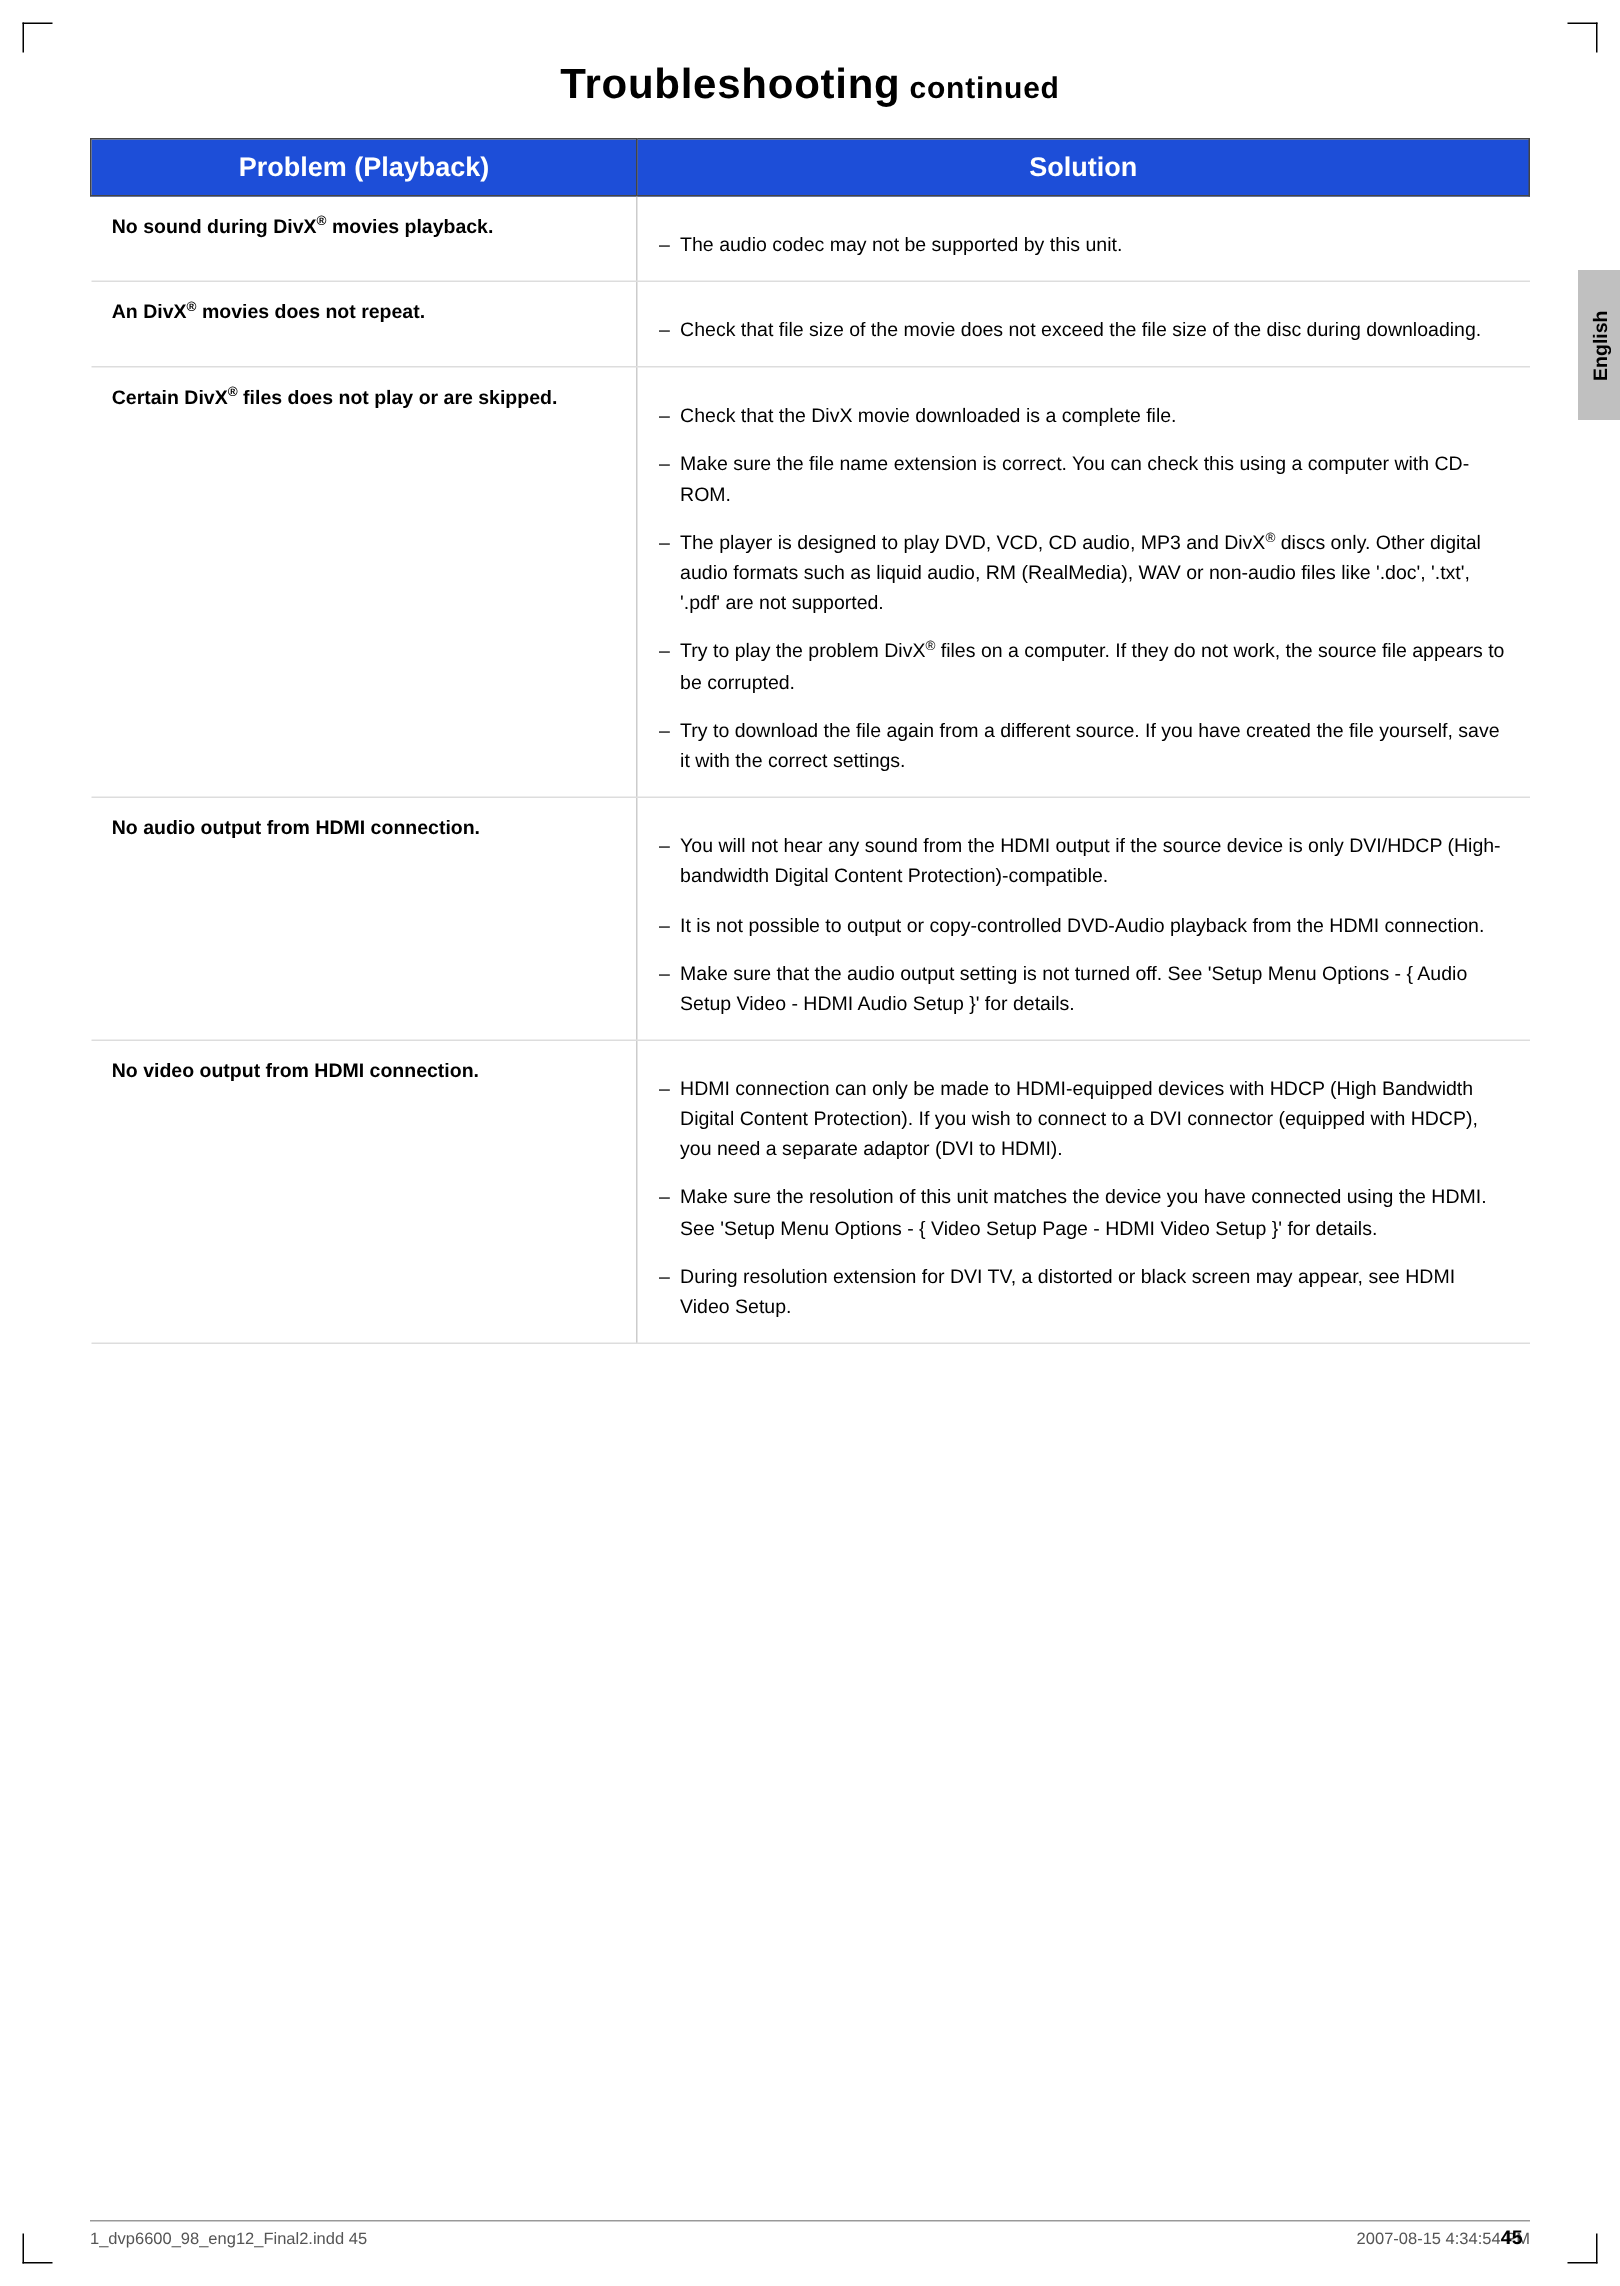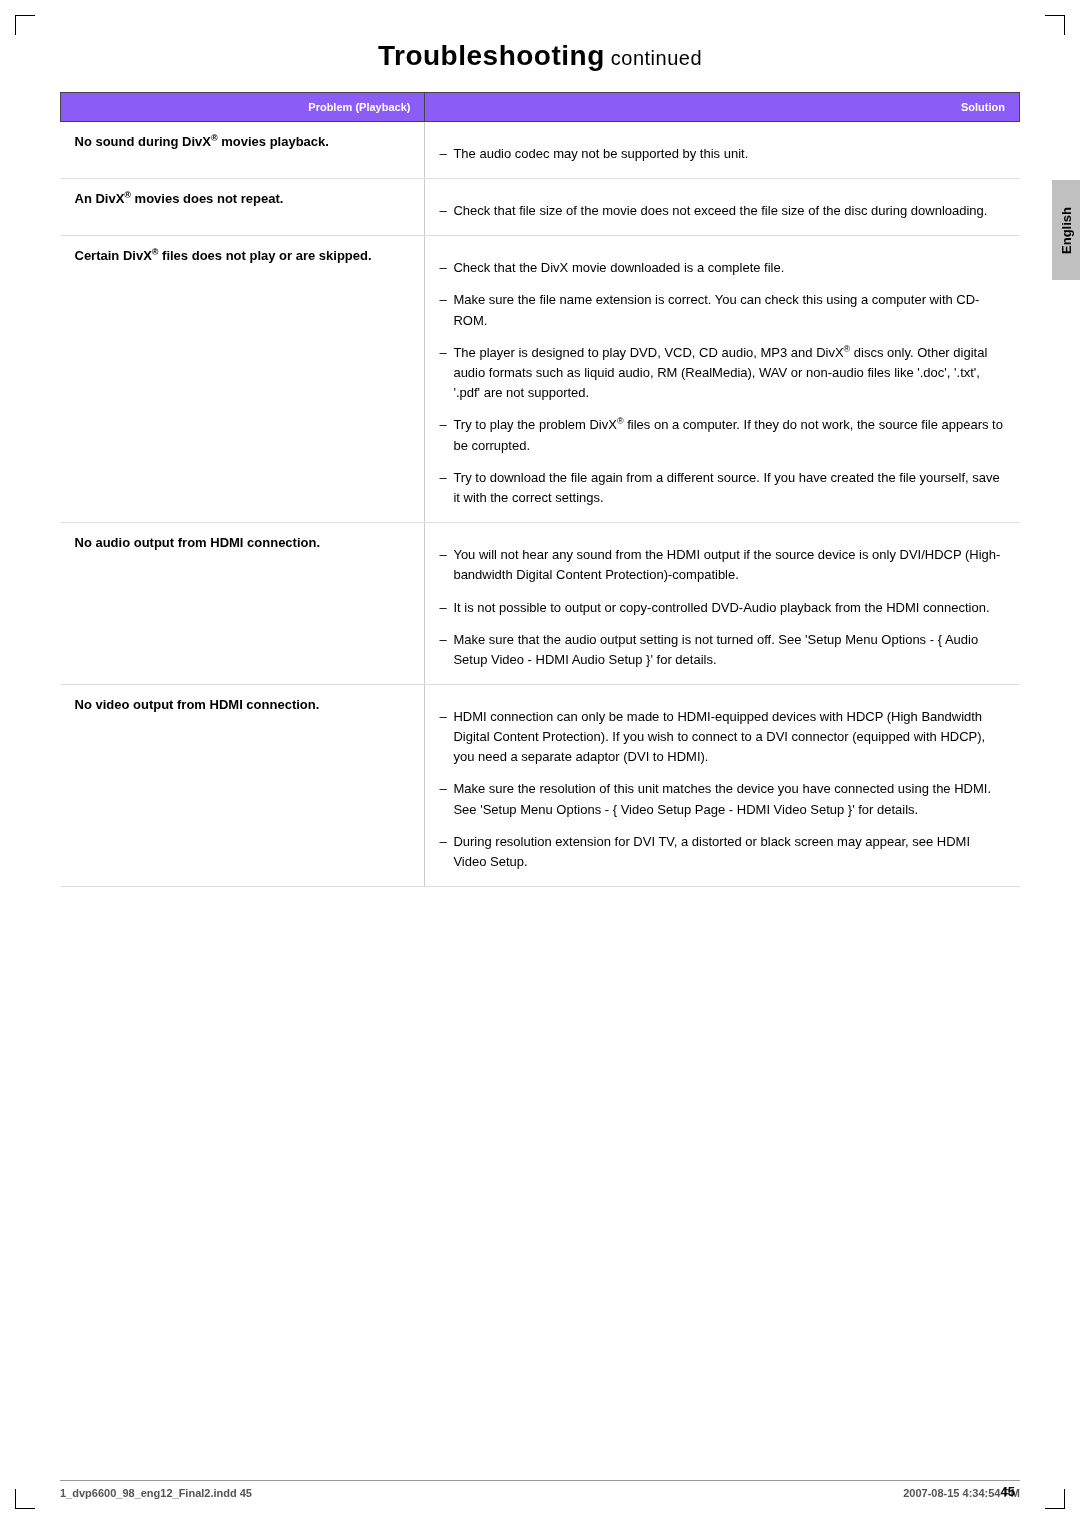--- a/index.html
+++ b/index.html
@@ -66,37 +66,37 @@
     .page-title {
       text-align: center;
       font-size: 28px;
       font-weight: bold;
       margin-bottom: 20px;
       letter-spacing: 0.5px;
     }
 
     .page-title span.continued {
       font-size: 20px;
-      font-weight: normal;
+      font-weight: bold;
     }
 
     
     .troubleshoot-table {
       width: 100%;
       border-collapse: collapse;
       margin-top: 5px;
     }
 
     .troubleshoot-table thead tr th {
-      background: #8b5cf6;
+      background: #1d4ed8;
       color: #ffffff;
-      font-size: 11px;
+      font-size: 18px;
       font-weight: bold;
       padding: 8px 14px;
-      text-align: right;
+      text-align: center;
       border: 1px solid #444;
     }
 
     .troubleshoot-table thead tr th:first-child {
       width: 38%;
     }
 
     .troubleshoot-table tbody tr td {
       vertical-align: top;
       padding: 10px 14px;
@@ -144,21 +144,20 @@
       bottom: 25px;
       left: 60px;
       right: 60px;
       display: flex;
       justify-content: space-between;
       align-items: center;
       font-size: 11px;
       color: #555;
       border-top: 1px solid #999;
       padding-top: 6px;
-      font-weight: bold;
     }
 
     .page-number {
       position: absolute;
       bottom: 25px;
       right: 65px;
       font-size: 13px;
       font-weight: bold;
       color: #000;
     }

